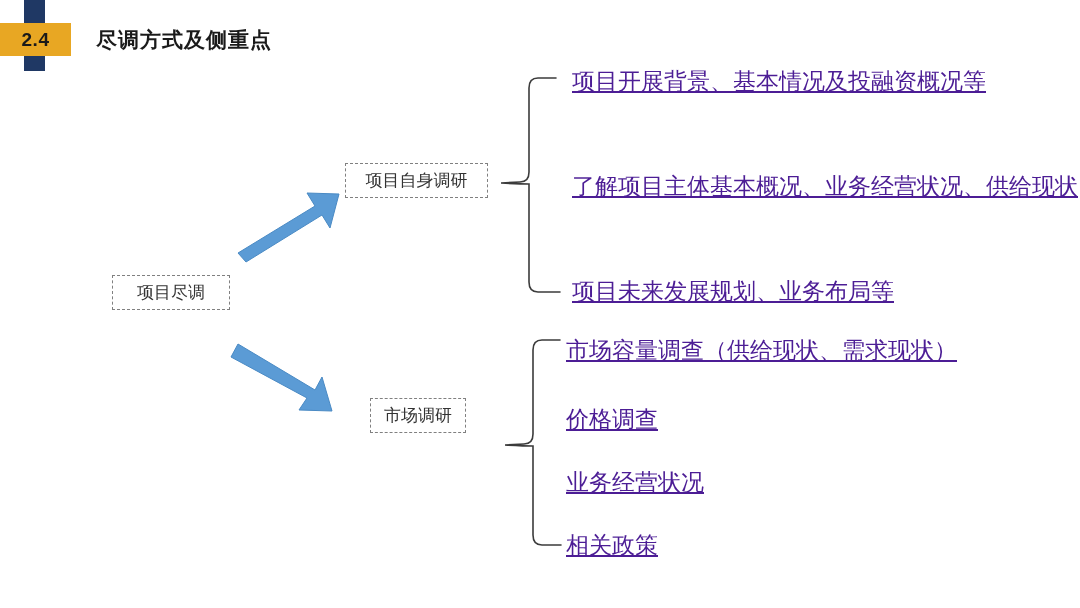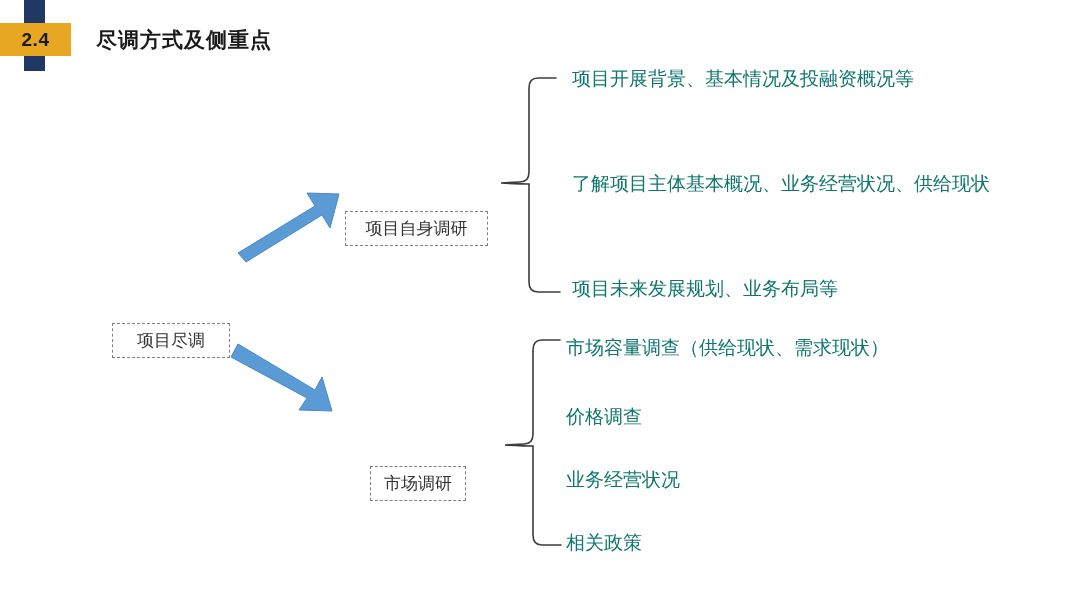--- a/index.html
+++ b/index.html
@@ -59,59 +59,59 @@
     position: absolute;
     border: 1px dashed #808080;
     display: flex;
     align-items: center;
     justify-content: center;
     font-size: 17px;
     color: #333333;
     background: transparent;
     white-space: nowrap;
     box-sizing: border-box;
-    margin-top: 48px;
   }
   #node-root {
     left: 112px;
     top: 275px;
     width: 118px;
     height: 35px;
   }
   #node-self-survey {
     left: 345px;
     top: 163px;
     width: 143px;
     height: 35px;
   }
   #node-market-survey {
     left: 370px;
-    top: 418px;
+    top: 398px;
     width: 96px;
     height: 35px;
     align-items: center;
   }
 
   
   #connector-layer {
     position: absolute;
     left: 0;
     top: 0;
     width: 1080px;
     height: 608px;
     pointer-events: none;
   }
 
   
   .leaf-text {
     position: absolute;
-    font-size: 19px;
-    color: #0f766e;
+    font-size: 23px;
+    color: #4c1d95;
     white-space: nowrap;
     line-height: 1.2;
+    text-decoration: underline;
   }
   #leaf-a-0 { left: 572px; top: 68px; }
   #leaf-a-1 { left: 572px; top: 173px; }
   #leaf-a-2 { left: 572px; top: 278px; text-align: right; }
   #leaf-b-0 { left: 566px; top: 337px; }
   #leaf-b-1 { left: 566px; top: 406px; }
   #leaf-b-2 { left: 566px; top: 469px; }
   #leaf-b-3 { left: 566px; top: 532px; }
 </style>
 </head>

